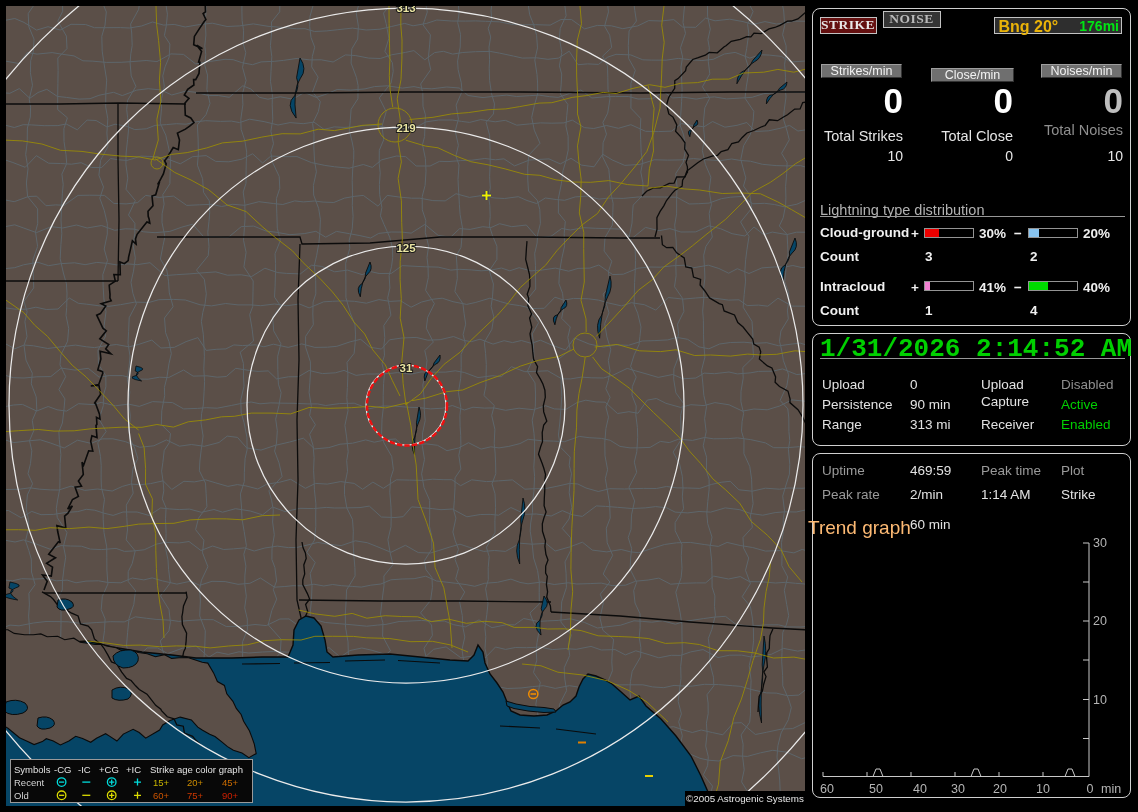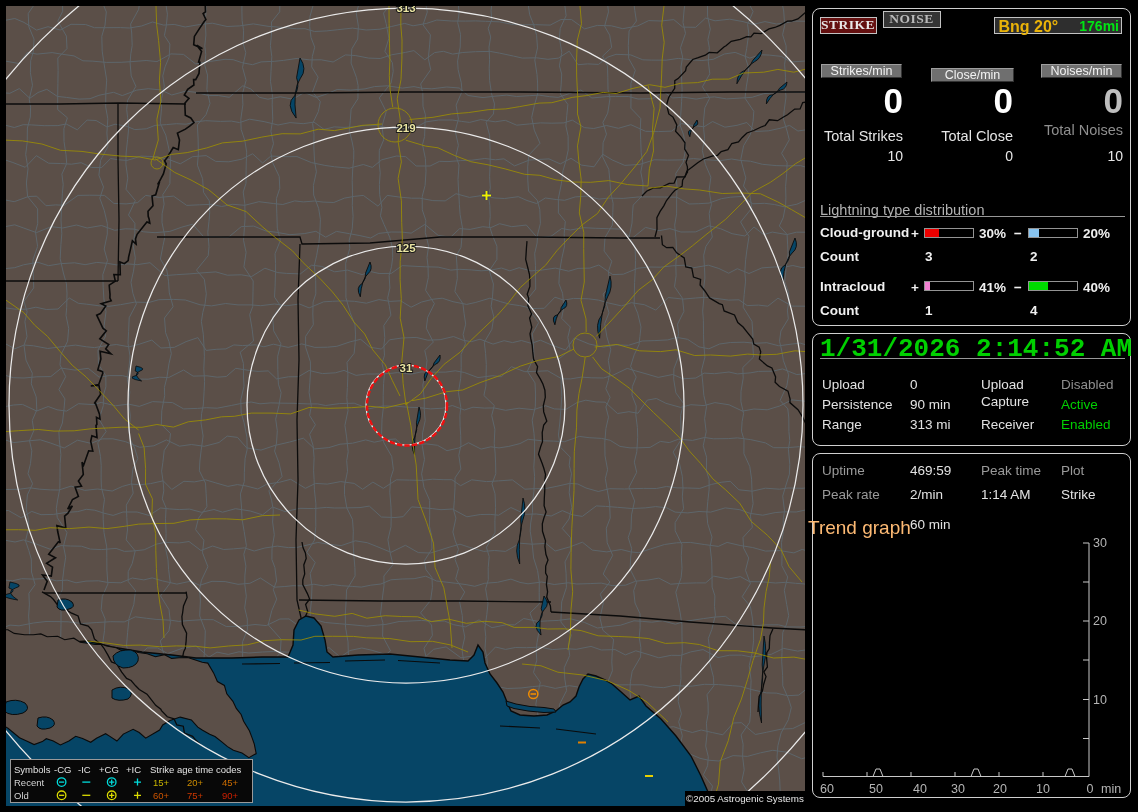--- a/index.html
+++ b/index.html
@@ -314,21 +314,21 @@
     </g>
   </svg>
 
 <div id="legend">
  <div class="lg-row" style="top:3.5px;color:#e2e2e2">
    <span style="left:3px">Symbols</span>
       <span style="left:43px">-CG</span>
       <span style="left:67px">-IC</span>
       <span style="left:88px">+CG</span>
       <span style="left:115px">+IC</span>
-      <span style="left:139px">Strike age time codes</span>
+      <span style="left:139px">Strike age color graph</span>
  </div>
  <div class="lg-row" style="top:17px;color:#d4d4d4">
       <span style="left:3px">Recent</span>
     </div>
  <div class="lg-row" style="top:30px;color:#d4d4d4">
       <span style="left:3px">Old</span>
     </div>
  <svg width="243" height="44" style="position:absolute;left:0;top:0">
   <g stroke="#00dcdc" stroke-width="1.3" fill="none">
    <circle cx="50.6" cy="22.1" r="4.3"></circle>

